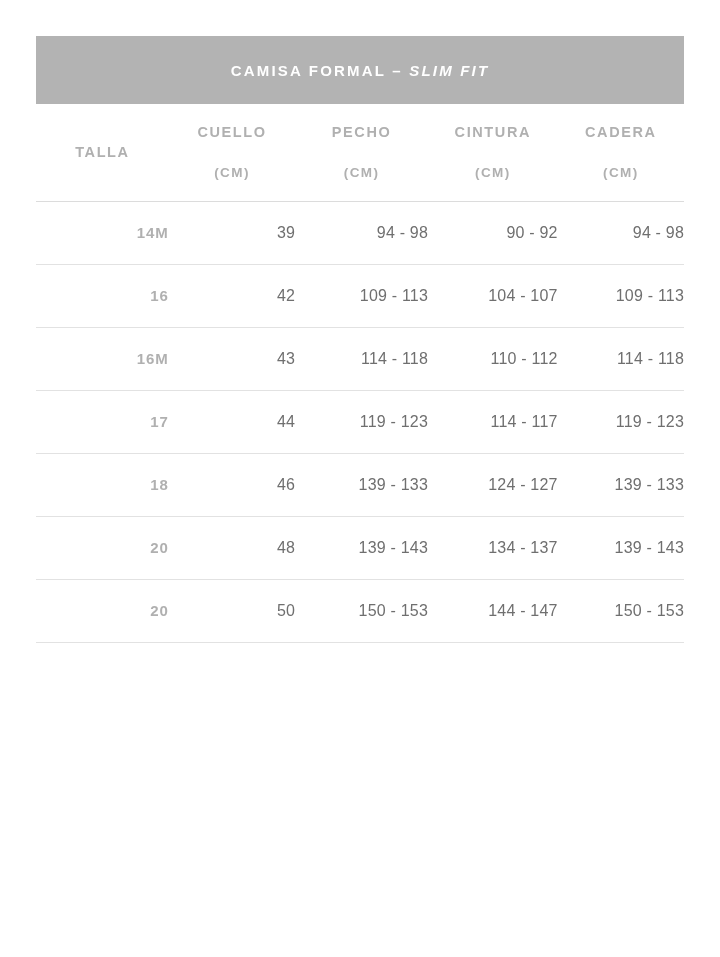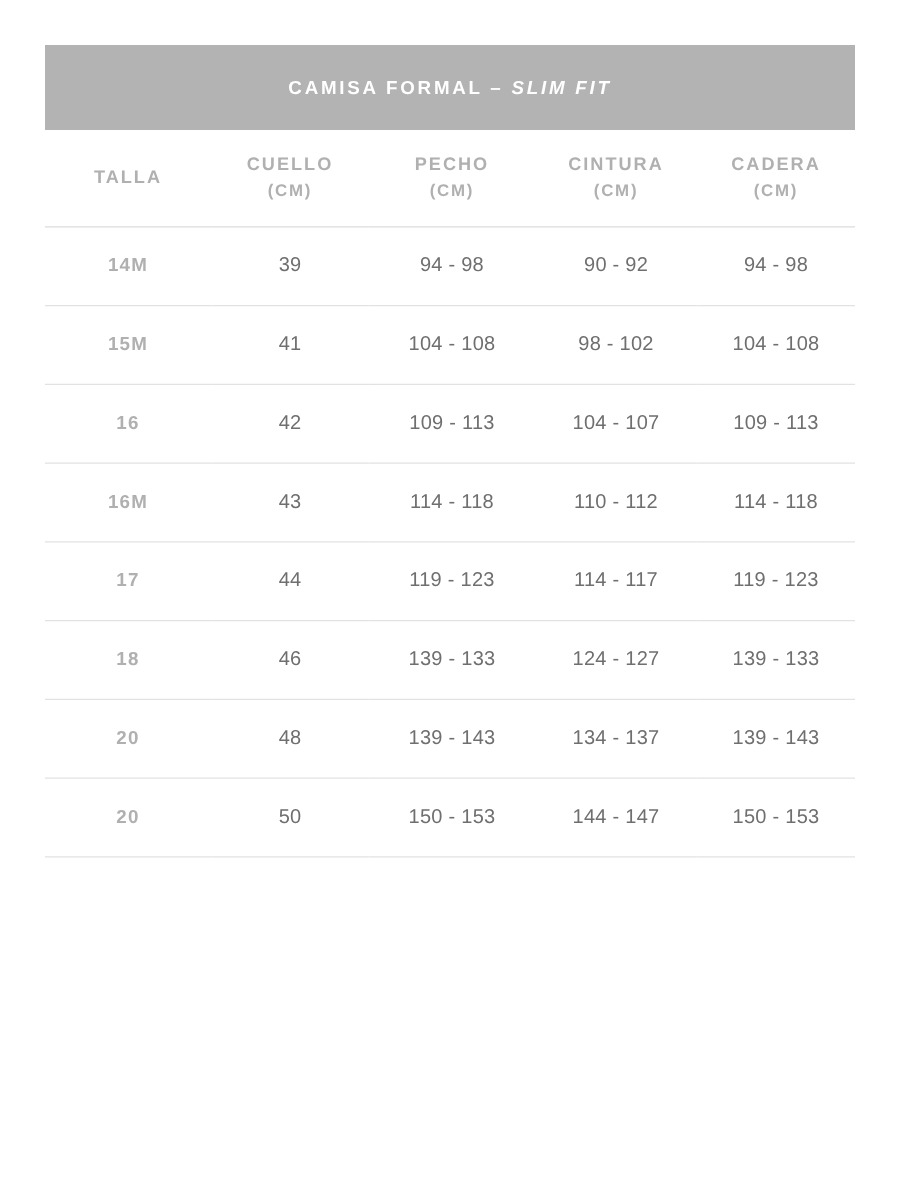--- a/index.html
+++ b/index.html
@@ -59,24 +59,25 @@
     padding: 18px 0 18px 0;
     text-align: center;
     vertical-align: middle;
     line-height: 1.45;
     border-bottom: 1px solid #dcdcdc;
   }
   thead th .unit {
     display: block;
     font-size: 13.5px;
     letter-spacing: 1.4px;
+    margin-top: 20px;
   }
   tbody td {
     font-size: 16px;
-    text-align: center;
+    text-align: right;
     padding: 22px 0;
     border-bottom: 1px solid #e2e2e2;
     color: #6f6f6f;
     letter-spacing: 0.2px;
   }
   tbody td.size-cell {
     font-weight: bold;
     color: #b0b0b0;
     letter-spacing: 1px;
     font-size: 15px;
@@ -130,27 +131,20 @@
       </thead>
       <tbody>
         <tr>
           <td class="size-cell">14M</td>
           <td>39</td>
           <td>94 - 98</td>
           <td>90 - 92</td>
           <td>94 - 98</td>
         </tr>
         <tr>
-          <td class="size-cell">15M</td>
-          <td>41</td>
-          <td>104 - 108</td>
-          <td>98 - 102</td>
-          <td>104 - 108</td>
-        </tr>
-        <tr>
           <td class="size-cell">16</td>
           <td>42</td>
           <td>109 - 113</td>
           <td>104 - 107</td>
           <td>109 - 113</td>
         </tr>
         <tr>
           <td class="size-cell">16M</td>
           <td>43</td>
           <td>114 - 118</td>

